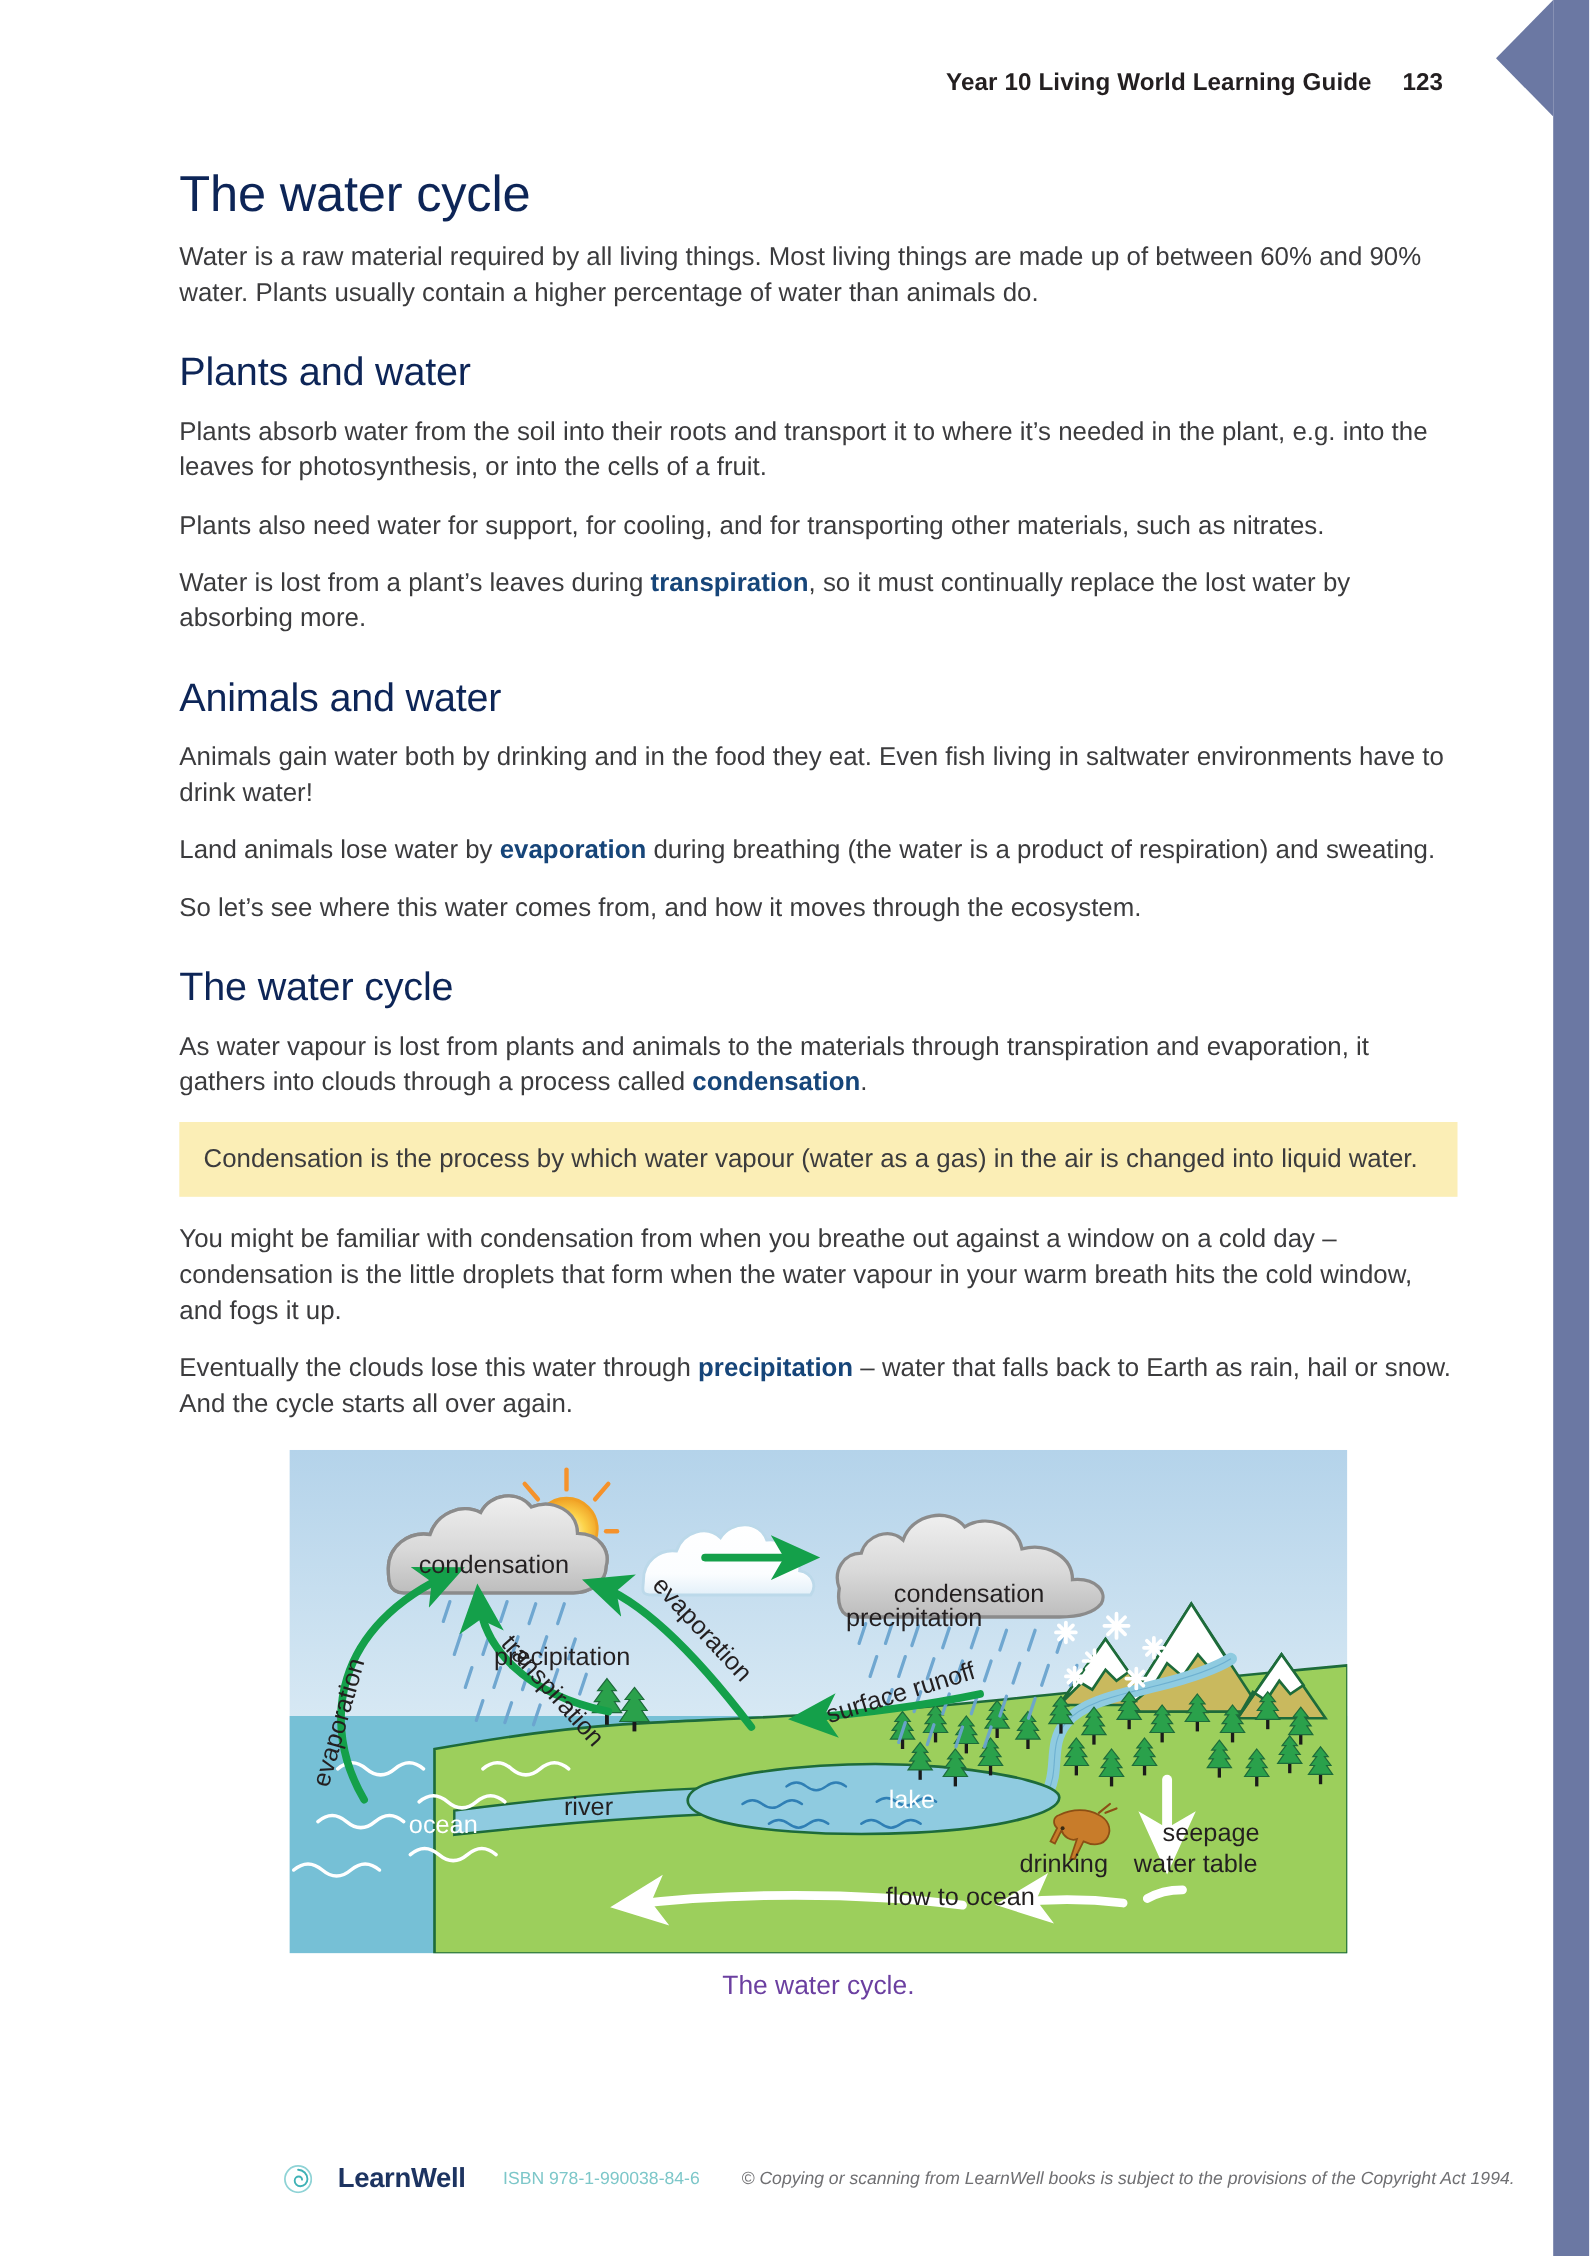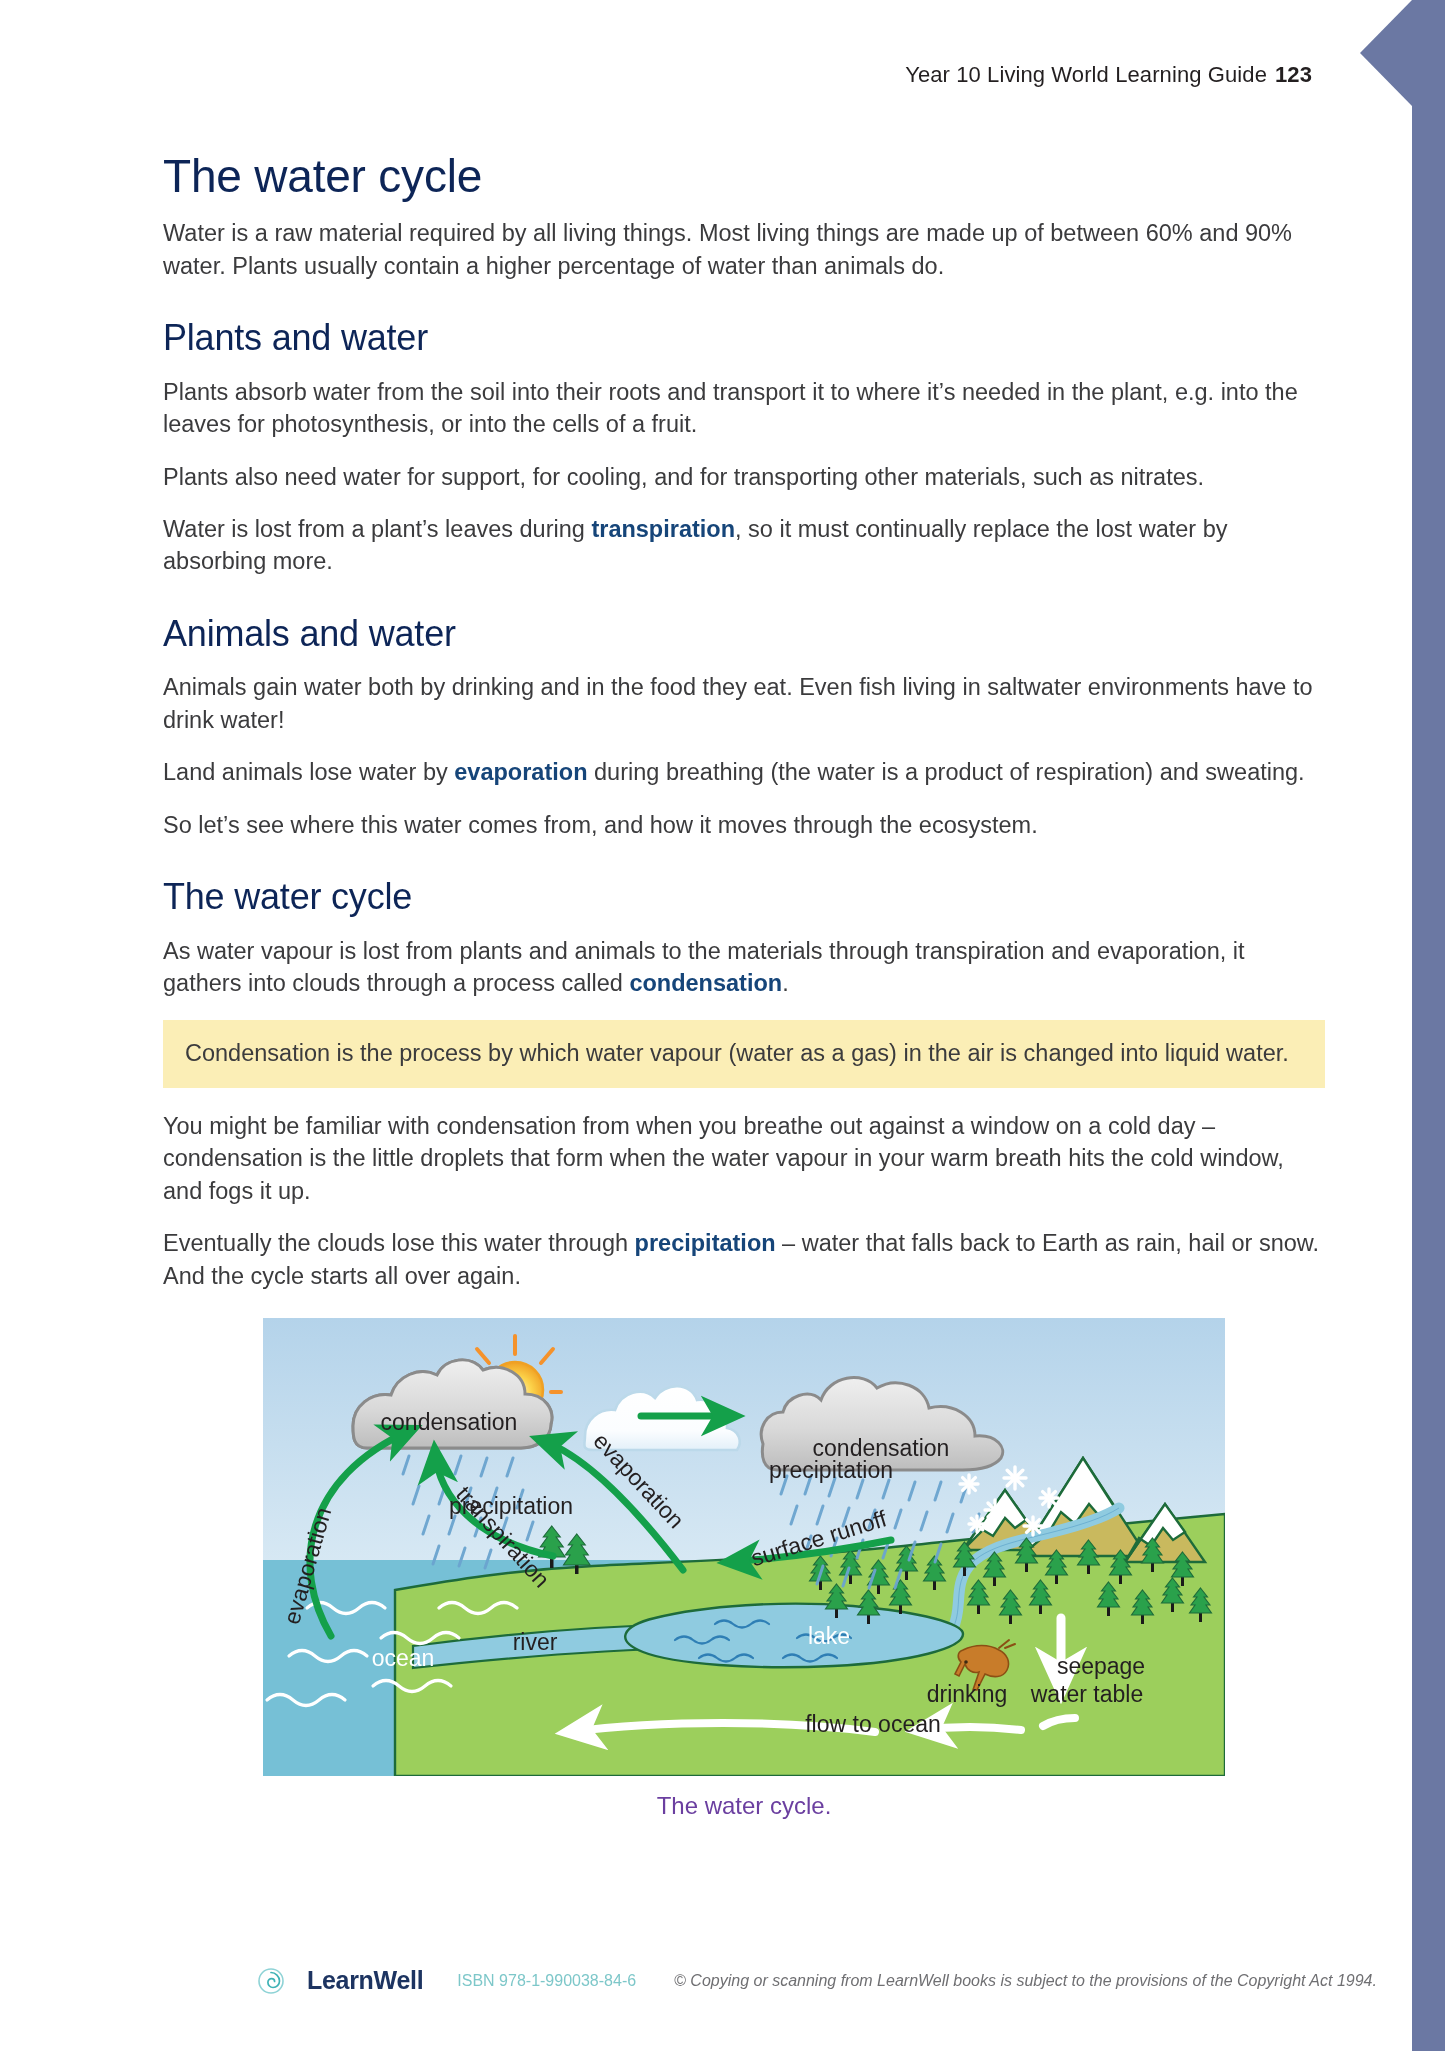--- a/index.html
+++ b/index.html
@@ -37,22 +37,22 @@
   
   .header {
     position: absolute;
     top: 62px; left: 0;
     width: 1312px;
     text-align: right;
     font-size: 22px;
     color: #231f20;
     letter-spacing: .1px;
   }
-  .header .title-txt { font-weight: 400; margin-left: 24px; }
-  .header .pageno { font-weight: 700; margin-left: 8px; text-align: center; }
+  .header .title-txt { font-weight: 700; margin-left: 24px; }
+  .header .pageno { font-weight: 700; margin-left: 28px; text-align: center; }
 
   
   .content {
     position: absolute;
     top: 152px;
     left: 163px;
     width: 1162px;
   }
 
   h1.doc-h1 {

